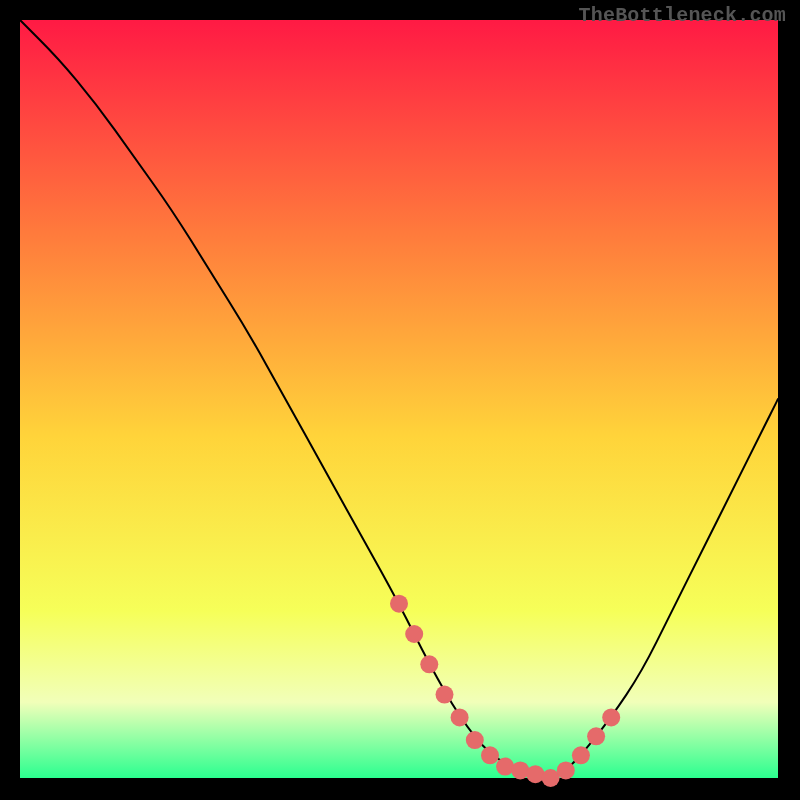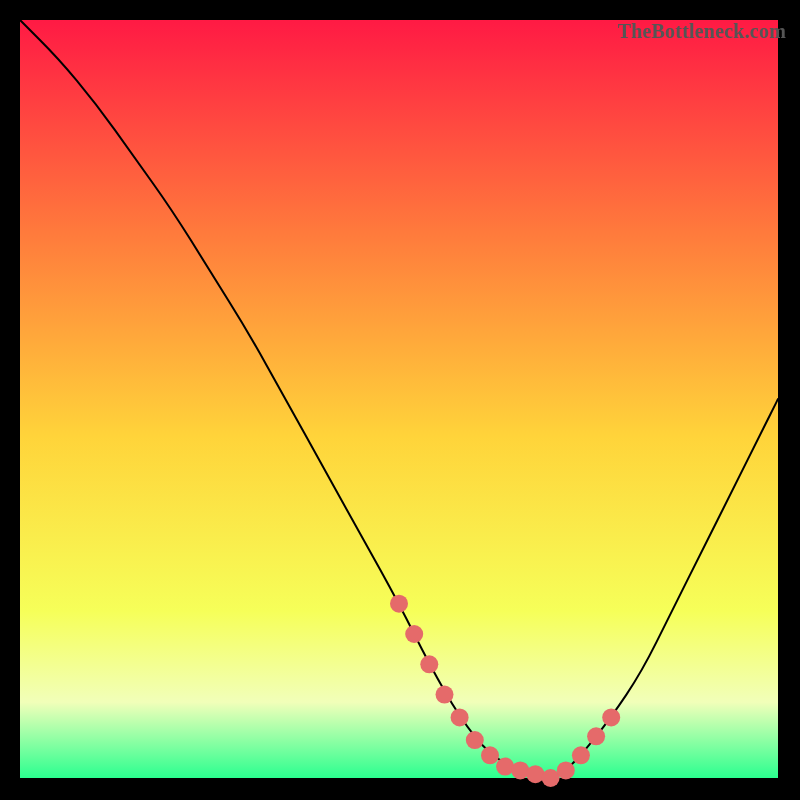--- a/index.html
+++ b/index.html
@@ -13,24 +13,24 @@
   .frame {
     position: absolute;
     left: 8px;
     top: 8px;
     width: 782px;
     height: 782px;
     background: #000;
   }
   .wm {
     position: absolute;
-    top: 20px;
+    top: 4px;
     right: 14px;
     color: #555;
-    font-family: Liberation Serif, serif;
+    font-family: Liberation Mono, monospace;
     font-size: 20px;
     font-weight: 600;
     letter-spacing: 0.2px;
     user-select: none;
   }
   svg {
     position: absolute;
     left: 8px;
     top: 8px;
   }

